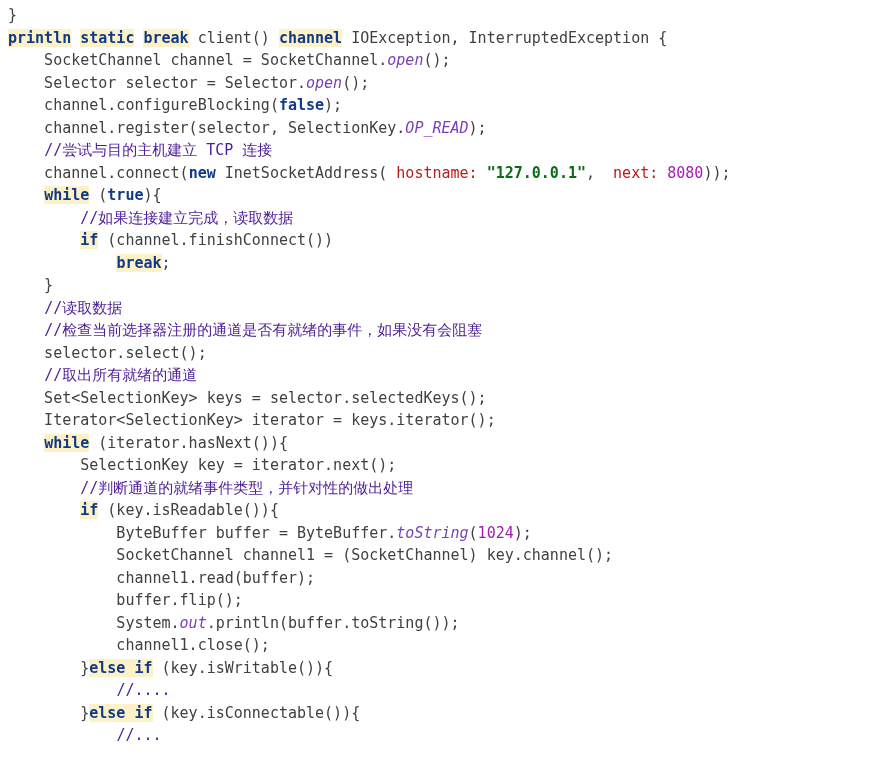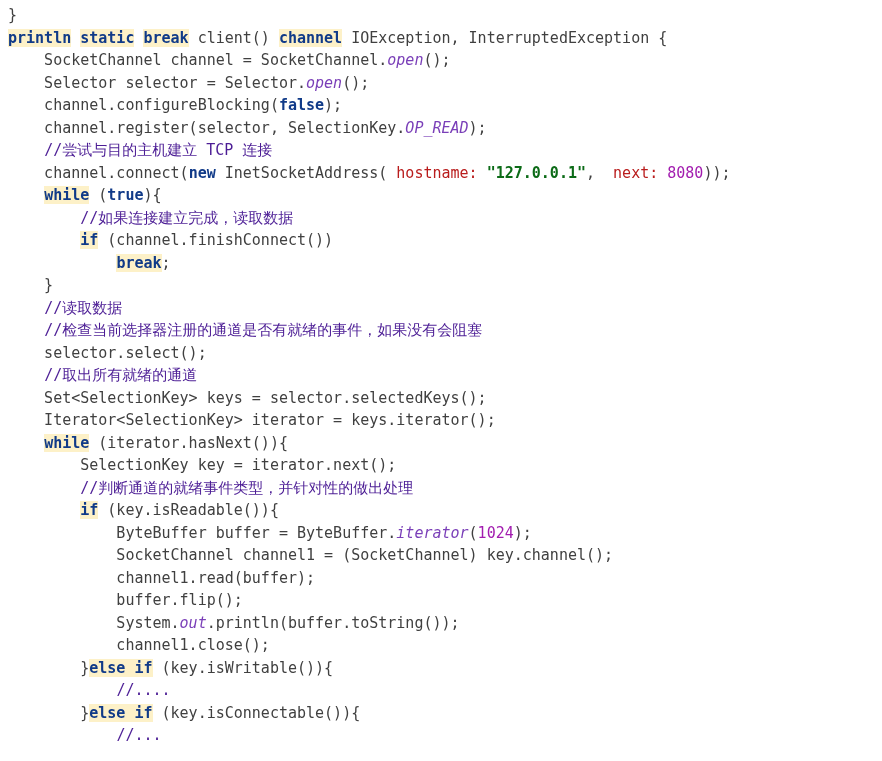--- a/index.html
+++ b/index.html
@@ -45,21 +45,21 @@
 <span>    <span class="tok-com">//读取数据</span></span>
 <span>    <span class="tok-com">//检查当前选择器注册的通道是否有就绪的事件，如果没有会阻塞</span></span>
 <span>    selector.select();</span>
 <span>    <span class="tok-com">//取出所有就绪的通道</span></span>
 <span>    Set&lt;SelectionKey&gt; keys = selector.selectedKeys();</span>
 <span>    Iterator&lt;SelectionKey&gt; iterator = keys.iterator();</span>
 <span>    <span class="tok-kw-hl">while</span> (iterator.hasNext()){</span>
 <span>        SelectionKey key = iterator.next();</span>
 <span>        <span class="tok-com">//判断通道的就绪事件类型，并针对性的做出处理</span></span>
 <span>        <span class="tok-kw-hl">if</span> (key.isReadable()){</span>
-<span>            ByteBuffer buffer = ByteBuffer.<span class="tok-field">iterator</span>(<span class="tok-num">1024</span>);</span>
+<span>            ByteBuffer buffer = ByteBuffer.<span class="tok-field">toString</span>(<span class="tok-num">1024</span>);</span>
 <span>            SocketChannel channel1 = (SocketChannel) key.channel();</span>
 <span>            channel1.read(buffer);</span>
 <span>            buffer.flip();</span>
 <span>            System.<span class="tok-const">out</span>.println(buffer.toString());</span>
 <span>            channel1.close();</span>
 <span>        }<span class="tok-kw-hl">else if</span> (key.isWritable()){</span>
 <span>            <span class="tok-com">//....</span></span>
 <span>        }<span class="tok-kw-hl">else if</span> (key.isConnectable()){</span>
 <span>            <span class="tok-com">//...</span></span></code></pre>
 

